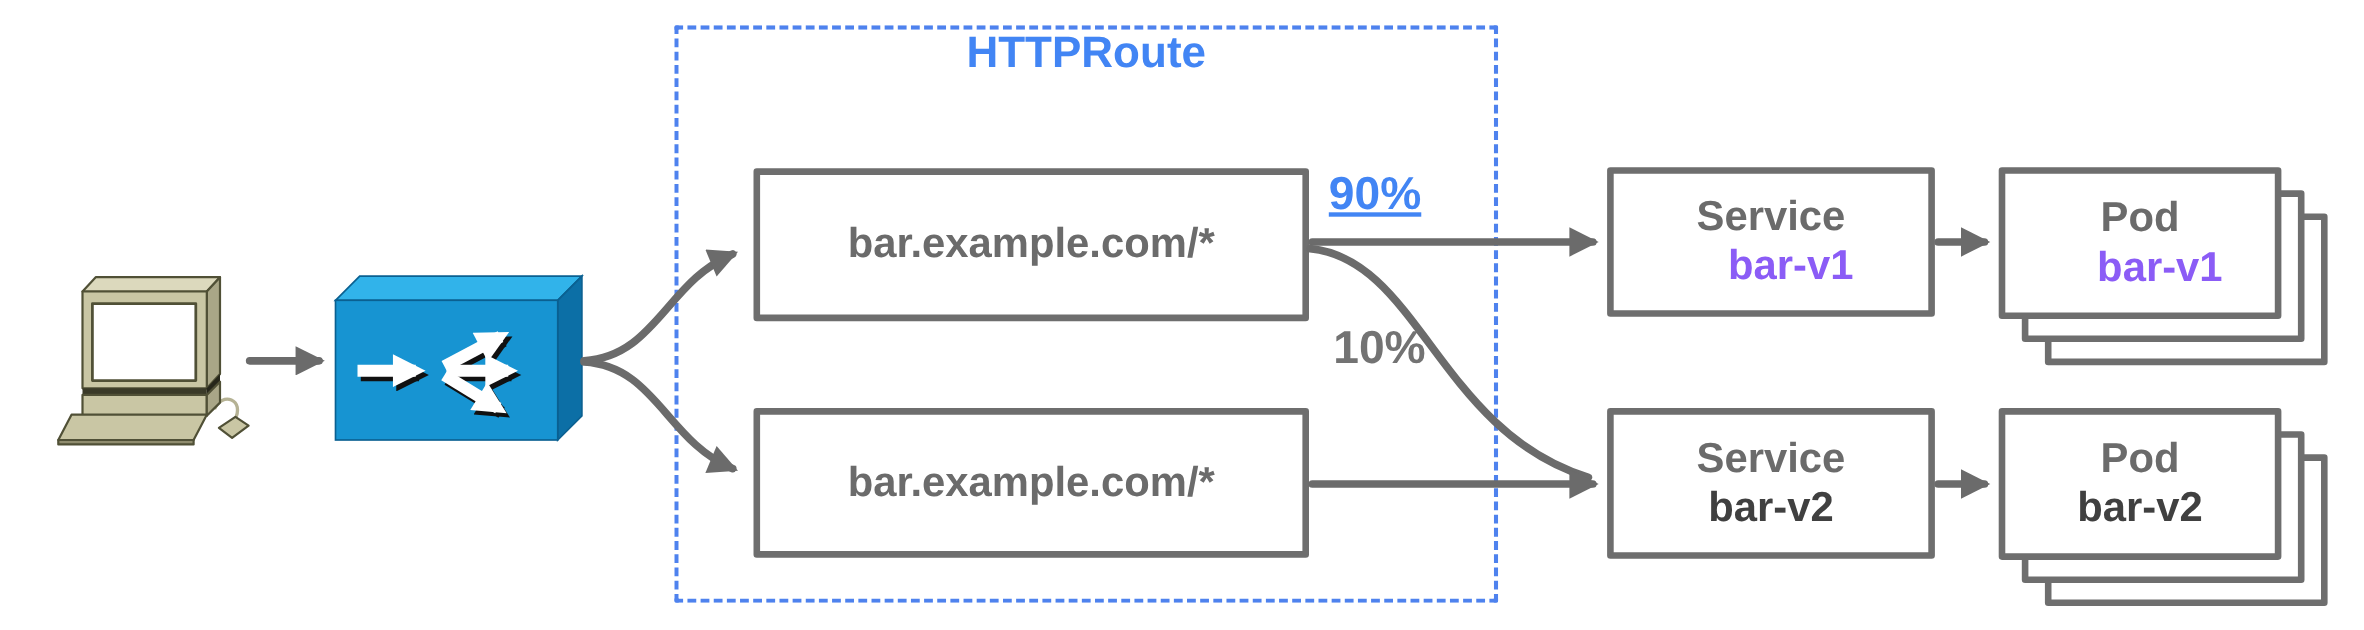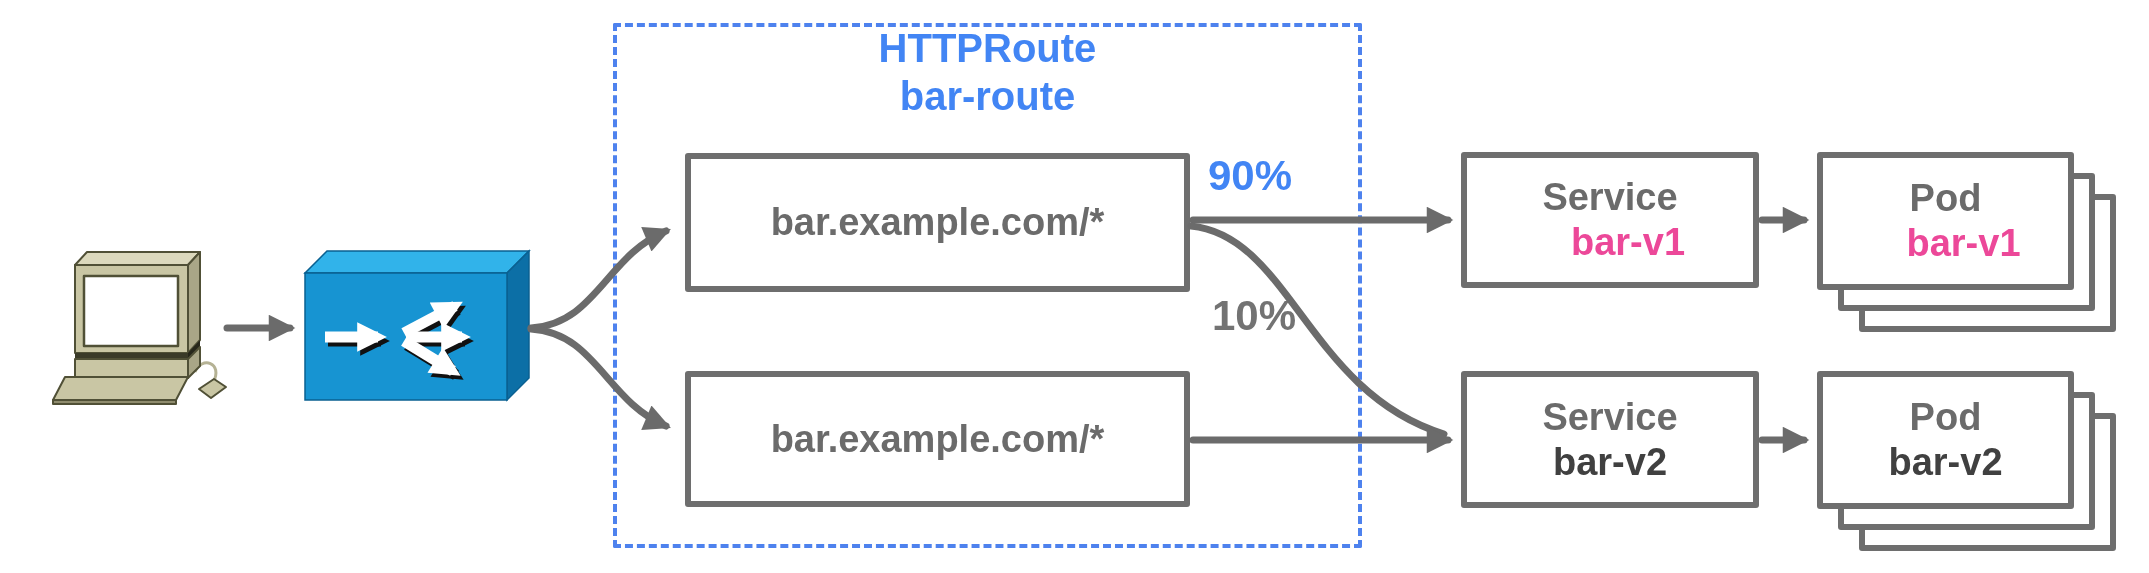--- a/index.html
+++ b/index.html
@@ -40,37 +40,36 @@
   .route-1 { left:685px; top:153px; width:505px; height:139px; }
   .route-2 { left:685px; top:371px; width:505px; height:136px; line-height:46px; }
   .service-1 { left:1461px; top:152px; width:298px; height:136px; line-height:45px; }
   .service-2 { left:1461px; top:371px; width:298px; height:137px; line-height:45px; }
   .pod-main { left:1817px; top:0; width:257px; height:138px; line-height:45px; position:absolute; }
   .pod-stack { position:absolute; left:0; top:0; width:2149px; height:573px; z-index:2; }
   .pod-back {
     position:absolute; width:257px; height:138px; background:#ffffff;
     border:6px solid #6e6e6e; box-sizing:border-box; border-radius:3px;
   }
-  .name-blue  { color:#ec4899;margin-left:36px; }
+  .name-blue  { color:#8b5cf6;margin-left:36px; }
   .name-green { color:#404040; }
   .pct {
     position:absolute; font-size:42px; font-weight:bold; z-index:2;
   }
-  .pct-90 { left:1208px; top:152px; color:#4285f4; }
+  .pct-90 { left:1208px; top:152px; color:#4285f4;text-decoration:underline; }
   .pct-10 { left:1212px; top:292px; color:#737373; }
 </style>
 </head>
 <body>
 
 <div class="canvas">
 
   <div class="httproute-box"></div>
   <div class="httproute-title">
     <div>HTTPRoute</div>
-    <div>bar-route</div>
   </div>
 
 
   <div class="node route-1">
     <span>bar.example.com/*</span>
   </div>
   <div class="node route-2">
     <span>bar.example.com/*</span>
   </div>
 

